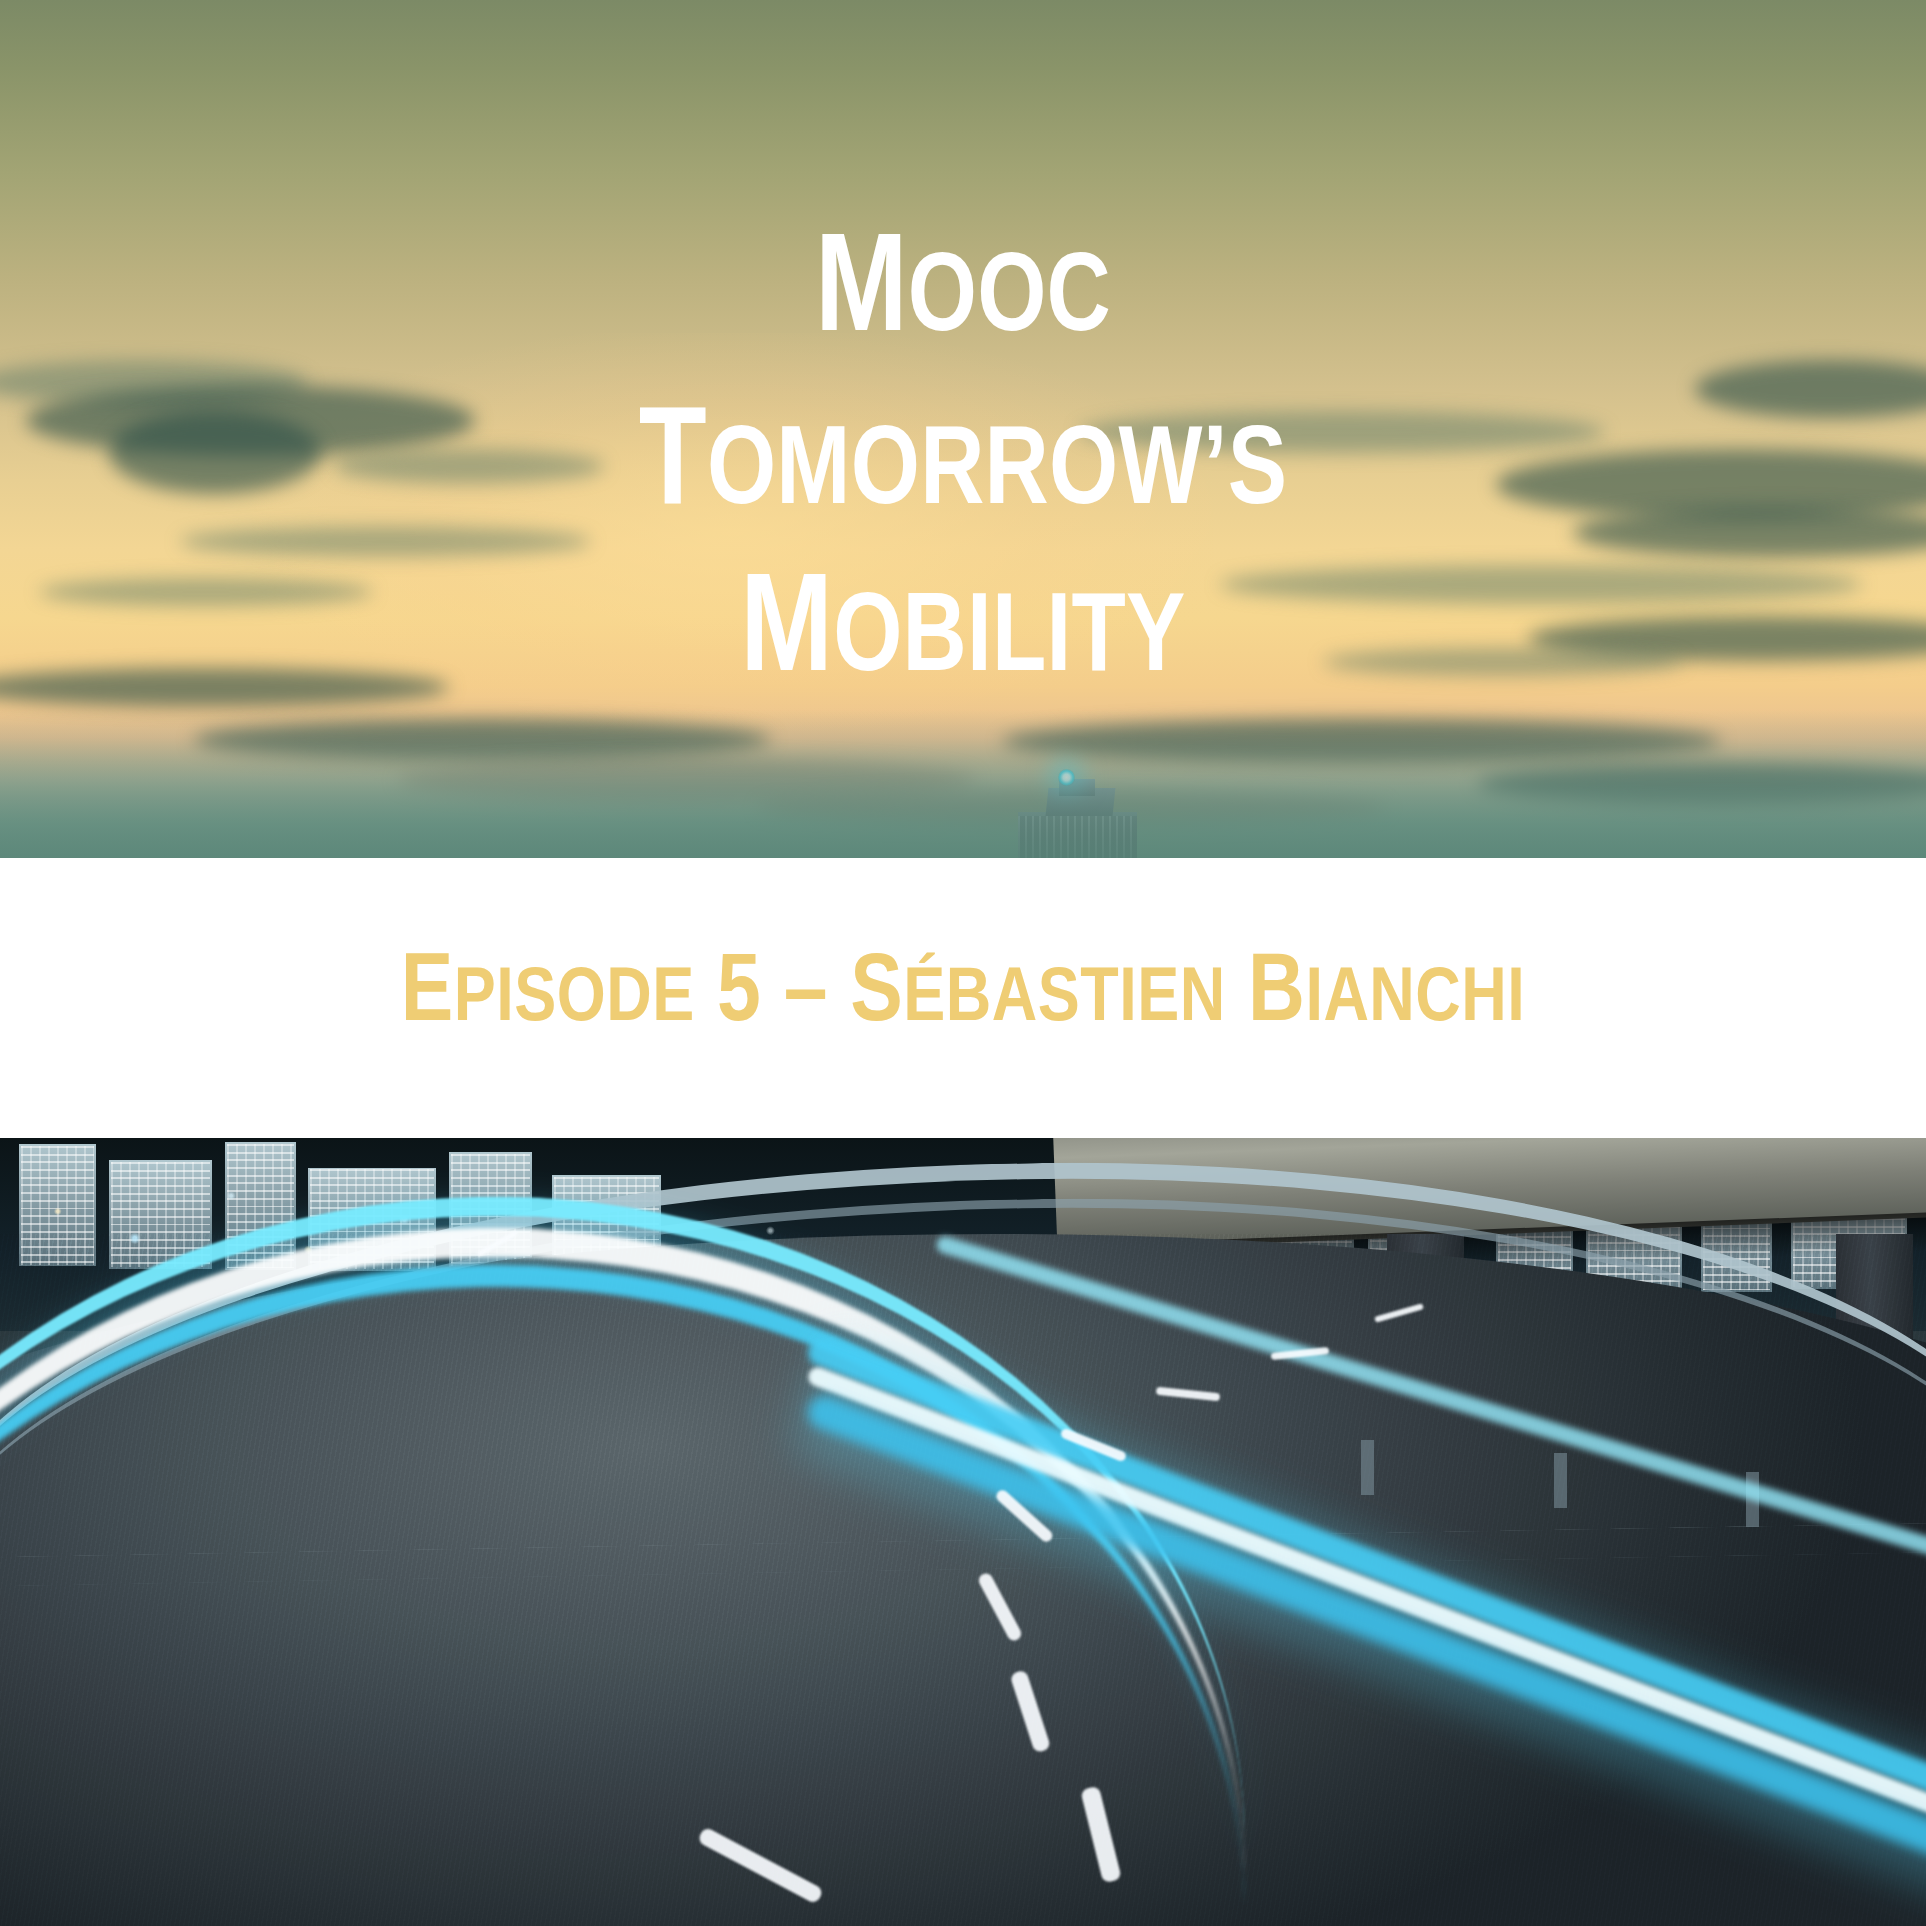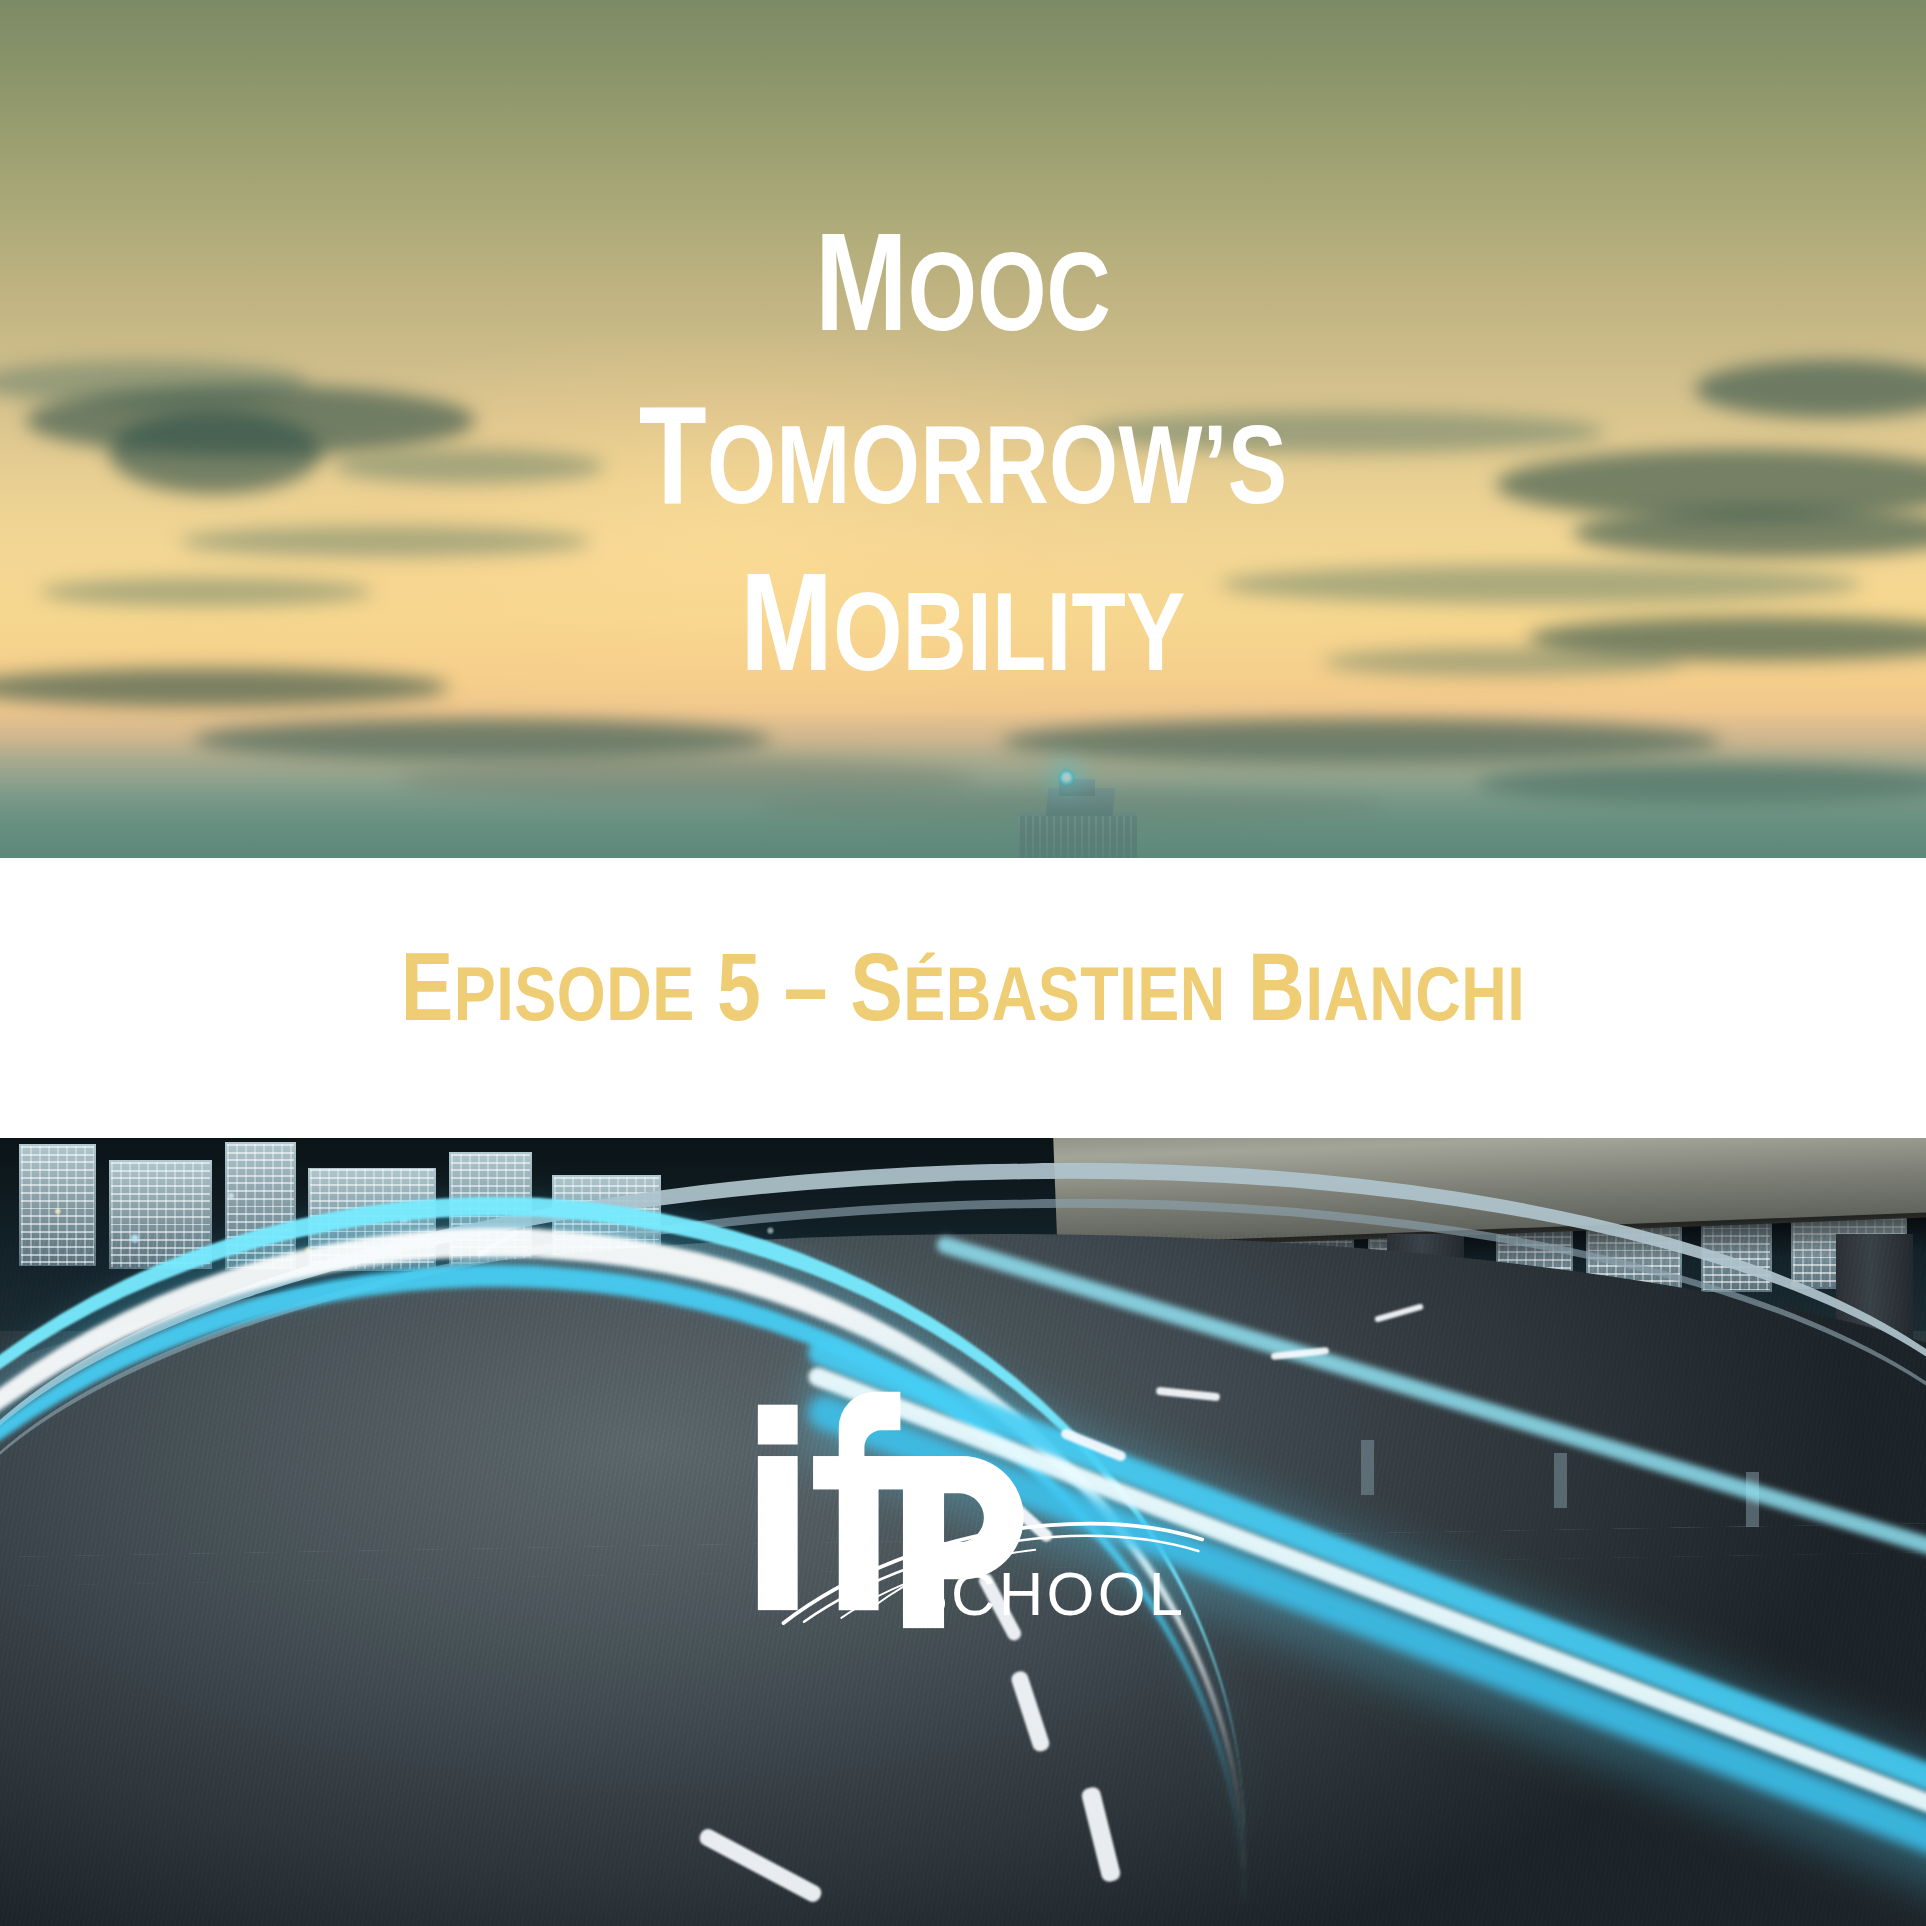--- a/index.html
+++ b/index.html
@@ -422,40 +422,15 @@
     <div class="dash" style="left:1156px; top:252px; width:64px; height:8.3px; transform:rotate(6deg);"></div>
     <div class="dash" style="left:1059px; top:302px; width:69px; height:9.6px; transform:rotate(22deg);"></div>
     <div class="dash" style="left:989px; top:372px; width:71px; height:11.6px; transform:rotate(42deg);"></div>
     <div class="dash" style="left:963px; top:462px; width:74px; height:14px; transform:rotate(62deg);"></div>
     <div class="dash" style="left:989px; top:565px; width:83px; height:16.7px; transform:rotate(72deg);"></div>
     <div class="dash" style="left:1053px; top:687px; width:96px; height:19px; transform:rotate(76deg);"></div>
     <div class="dash" style="left:475px;  top:103px; width:45px;  height:5.1px;  transform:rotate(-30deg);"></div>
     <div class="dash" style="left:693px; top:719px;width:135px; height:16.7px; transform:rotate(28deg);"></div>
   </div>
 
-  <div class="logo">
-    <svg viewBox="0 0 760 420" xmlns="http://www.w3.org/2000/svg" aria-hidden="true">
-      <g fill="#ffffff">
-
-        <rect x="20" y="60" width="62" height="62"></rect>
-        <rect x="20" y="140" width="62" height="240"></rect>
-
-        <path d="M146 140 h62 v240 h-62 z"></path>
-        <path d="M146 140 v-44 a56 56 0 0 1 56 -56 h40 v60 h-30 a26 26 0 0 0 -26 26 v14 z"></path>
-        <rect x="106" y="140" width="156" height="52"></rect>
-
-        <rect x="246" y="140" width="64" height="268"></rect>
-        <path d="M246 140 h92 a96 96 0 0 1 0 192 h-92 v-58 h88 a38 38 0 0 0 0 -76 h-88 z"></path>
-      </g>
-
-      <g fill="none" stroke="#ffffff" stroke-linecap="round">
-        <path d="M60 400 C 150 330, 300 262, 470 248 C 570 240, 650 250, 712 270" stroke-width="6"></path>
-        <path d="M92 398 C 180 336, 320 278, 478 266 C 572 260, 648 270, 706 288" stroke-width="4"></path>
-        <path d="M150 392 C 220 344, 330 300, 452 286" stroke-width="3"></path>
-        <path d="M198 376 C 230 352, 262 332, 300 316" stroke-width="3"></path>
-      </g>
-
-      <text x="252" y="388" fill="#ffffff" font-family="'Liberation Sans', sans-serif" font-size="96" font-weight="300" letter-spacing="5">SCHOOL</text>
-    </svg>
-  </div>
 
 </div>
 
 
 </body></html>

